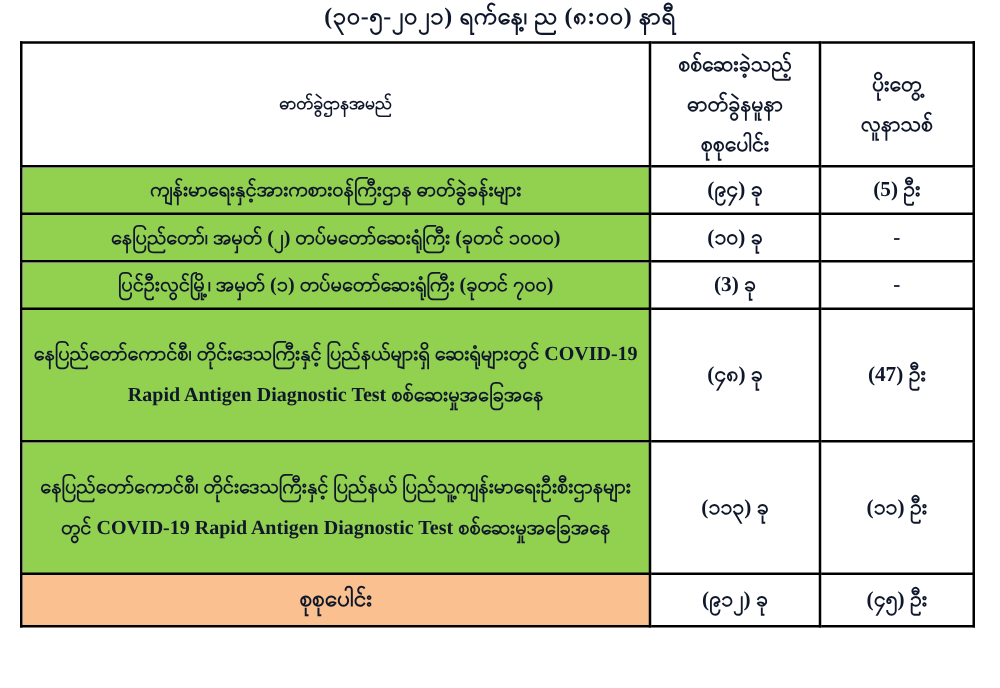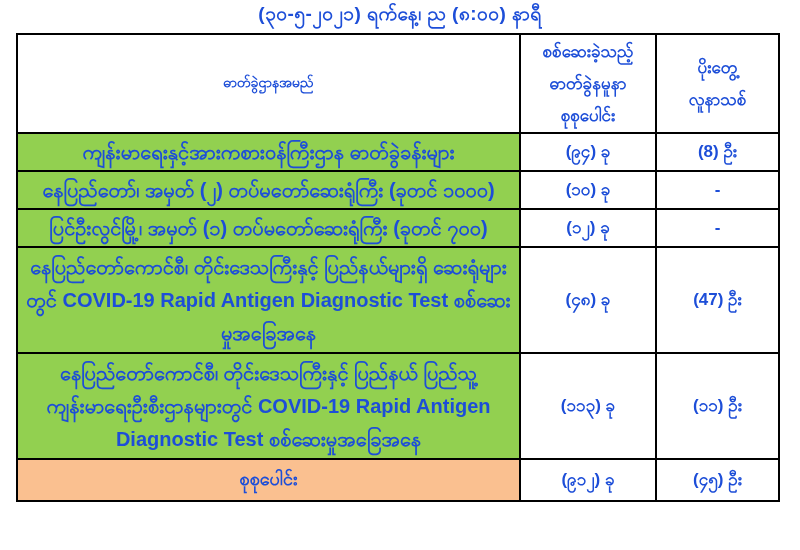--- a/index.html
+++ b/index.html
@@ -2,22 +2,22 @@
 <html><head>
 <meta charset="utf-8">
 <style>
   html, body { margin: 0; padding: 0; background: #ffffff; }
   .page {
     position: relative;
     width: 800px;
     height: 532px;
     overflow: hidden;
     background: #ffffff;
-    color: #1d4ed8;
-    font-family: Liberation Sans, sans-serif;
+    color: #0f172a;
+    font-family: Liberation Serif, serif;
     font-weight: bold;
   }
   .doc-title {
     width: 800px;
     height: 33px;
     text-align: center;
     font-size: 19px;
     line-height: 28px;
     letter-spacing: 0.5px;
   }
@@ -44,21 +44,21 @@
   tr.r-single { height: 38px; }
   tr.r-triple { height: 106px; padding-left: 19px; }
   tr.r-total  { height: 42px; }
 
   td.hdr-cell { background: #ffffff; font-size: 17px; }
   td.hdr-cell .hline { line-height: 32px; }
   td.hdr-name { font-size: 14px; }
 
   td.name-cell {
     background: #92d050;
-    font-size: 20px;
+    font-size: 16px;
     line-height: 33px;
   }
   td.num-cell {
     background: #ffffff;
     font-size: 17px;
     line-height: 20px;
     margin-top: 40px;
   }
   td.total-name {
     background: #fac090;
@@ -89,30 +89,30 @@
       </td>
       <td class="hdr-cell">
         <div class="hline">ပိုးတွေ့</div>
         <div class="hline">လူနာသစ်</div>
       </td>
     </tr>
 
     <tr class="r-single">
       <td class="name-cell">ကျန်းမာရေးနှင့်အားကစားဝန်ကြီးဌာန ဓာတ်ခွဲခန်းများ</td>
       <td class="num-cell">(၉၄) ခု</td>
-      <td class="num-cell">(8) ဦး</td>
+      <td class="num-cell">(5) ဦး</td>
     </tr>
     <tr class="r-single">
       <td class="name-cell">နေပြည်တော်၊ အမှတ် (၂) တပ်မတော်ဆေးရုံကြီး (ခုတင် ၁၀၀၀)</td>
       <td class="num-cell">(၁၀) ခု</td>
       <td class="num-cell">-</td>
     </tr>
     <tr class="r-single">
       <td class="name-cell">ပြင်ဦးလွင်မြို့၊ အမှတ် (၁) တပ်မတော်ဆေးရုံကြီး (ခုတင် ၇၀၀)</td>
-      <td class="num-cell">(၁၂) ခု</td>
+      <td class="num-cell">(3) ခု</td>
       <td class="num-cell">-</td>
     </tr>
     <tr class="r-triple">
       <td class="name-cell">နေပြည်တော်ကောင်စီ၊ တိုင်းဒေသကြီးနှင့် ပြည်နယ်များရှိ ဆေးရုံများတွင် COVID-19 Rapid Antigen Diagnostic Test စစ်ဆေးမှုအခြေအနေ</td>
       <td class="num-cell">(၄၈) ခု</td>
       <td class="num-cell">(47) ဦး</td>
     </tr>
     <tr class="r-triple">
       <td class="name-cell">နေပြည်တော်ကောင်စီ၊ တိုင်းဒေသကြီးနှင့် ပြည်နယ် ပြည်သူ့ကျန်းမာရေးဦးစီးဌာနများတွင် COVID-19 Rapid Antigen Diagnostic Test စစ်ဆေးမှုအခြေအနေ</td>
       <td class="num-cell">(၁၁၃) ခု</td>

